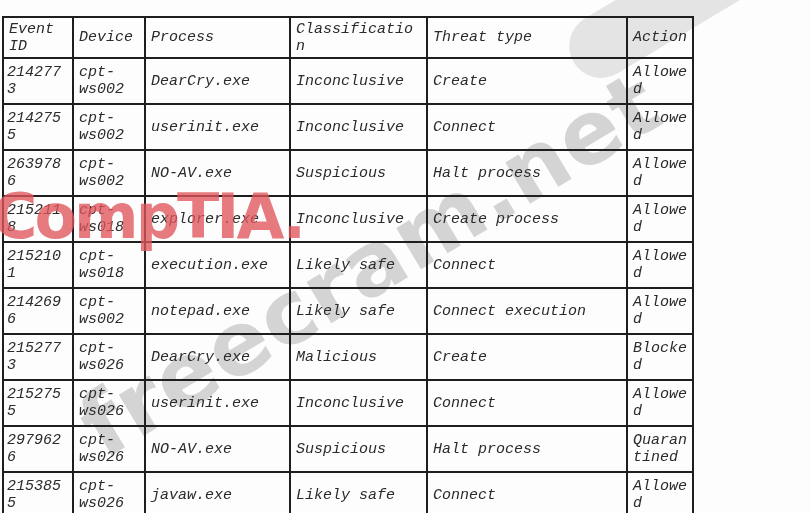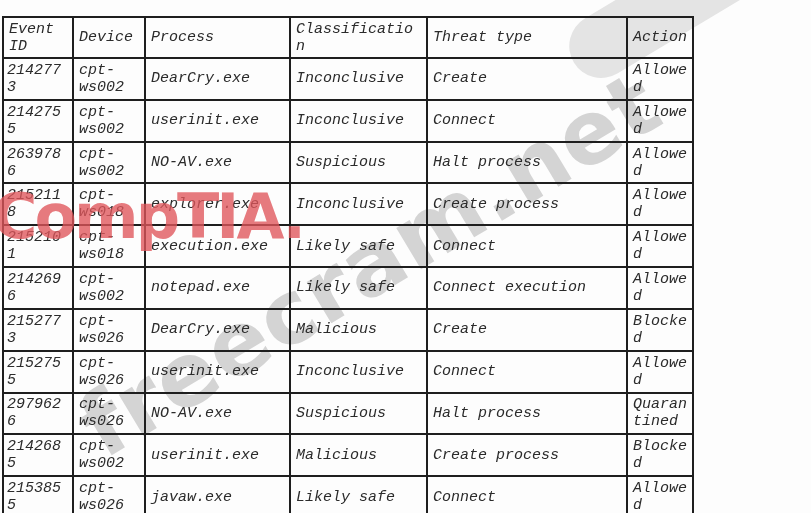--- a/index.html
+++ b/index.html
@@ -182,28 +182,20 @@
         </tr>
         <tr>
           <td>2979626</td>
           <td>cpt-ws026</td>
           <td>NO-AV.exe</td>
           <td>Suspicious</td>
           <td>Halt process</td>
           <td>Quarantined</td>
         </tr>
         <tr>
-          <td>2142685</td>
-          <td>cpt-ws002</td>
-          <td>userinit.exe</td>
-          <td>Malicious</td>
-          <td>Create process</td>
-          <td>Blocked</td>
-        </tr>
-        <tr>
           <td>2153855</td>
           <td>cpt-ws026</td>
           <td>javaw.exe</td>
           <td>Likely safe</td>
           <td>Connect</td>
           <td>Allowed</td>
         </tr>
       </tbody>
   </table>
 

